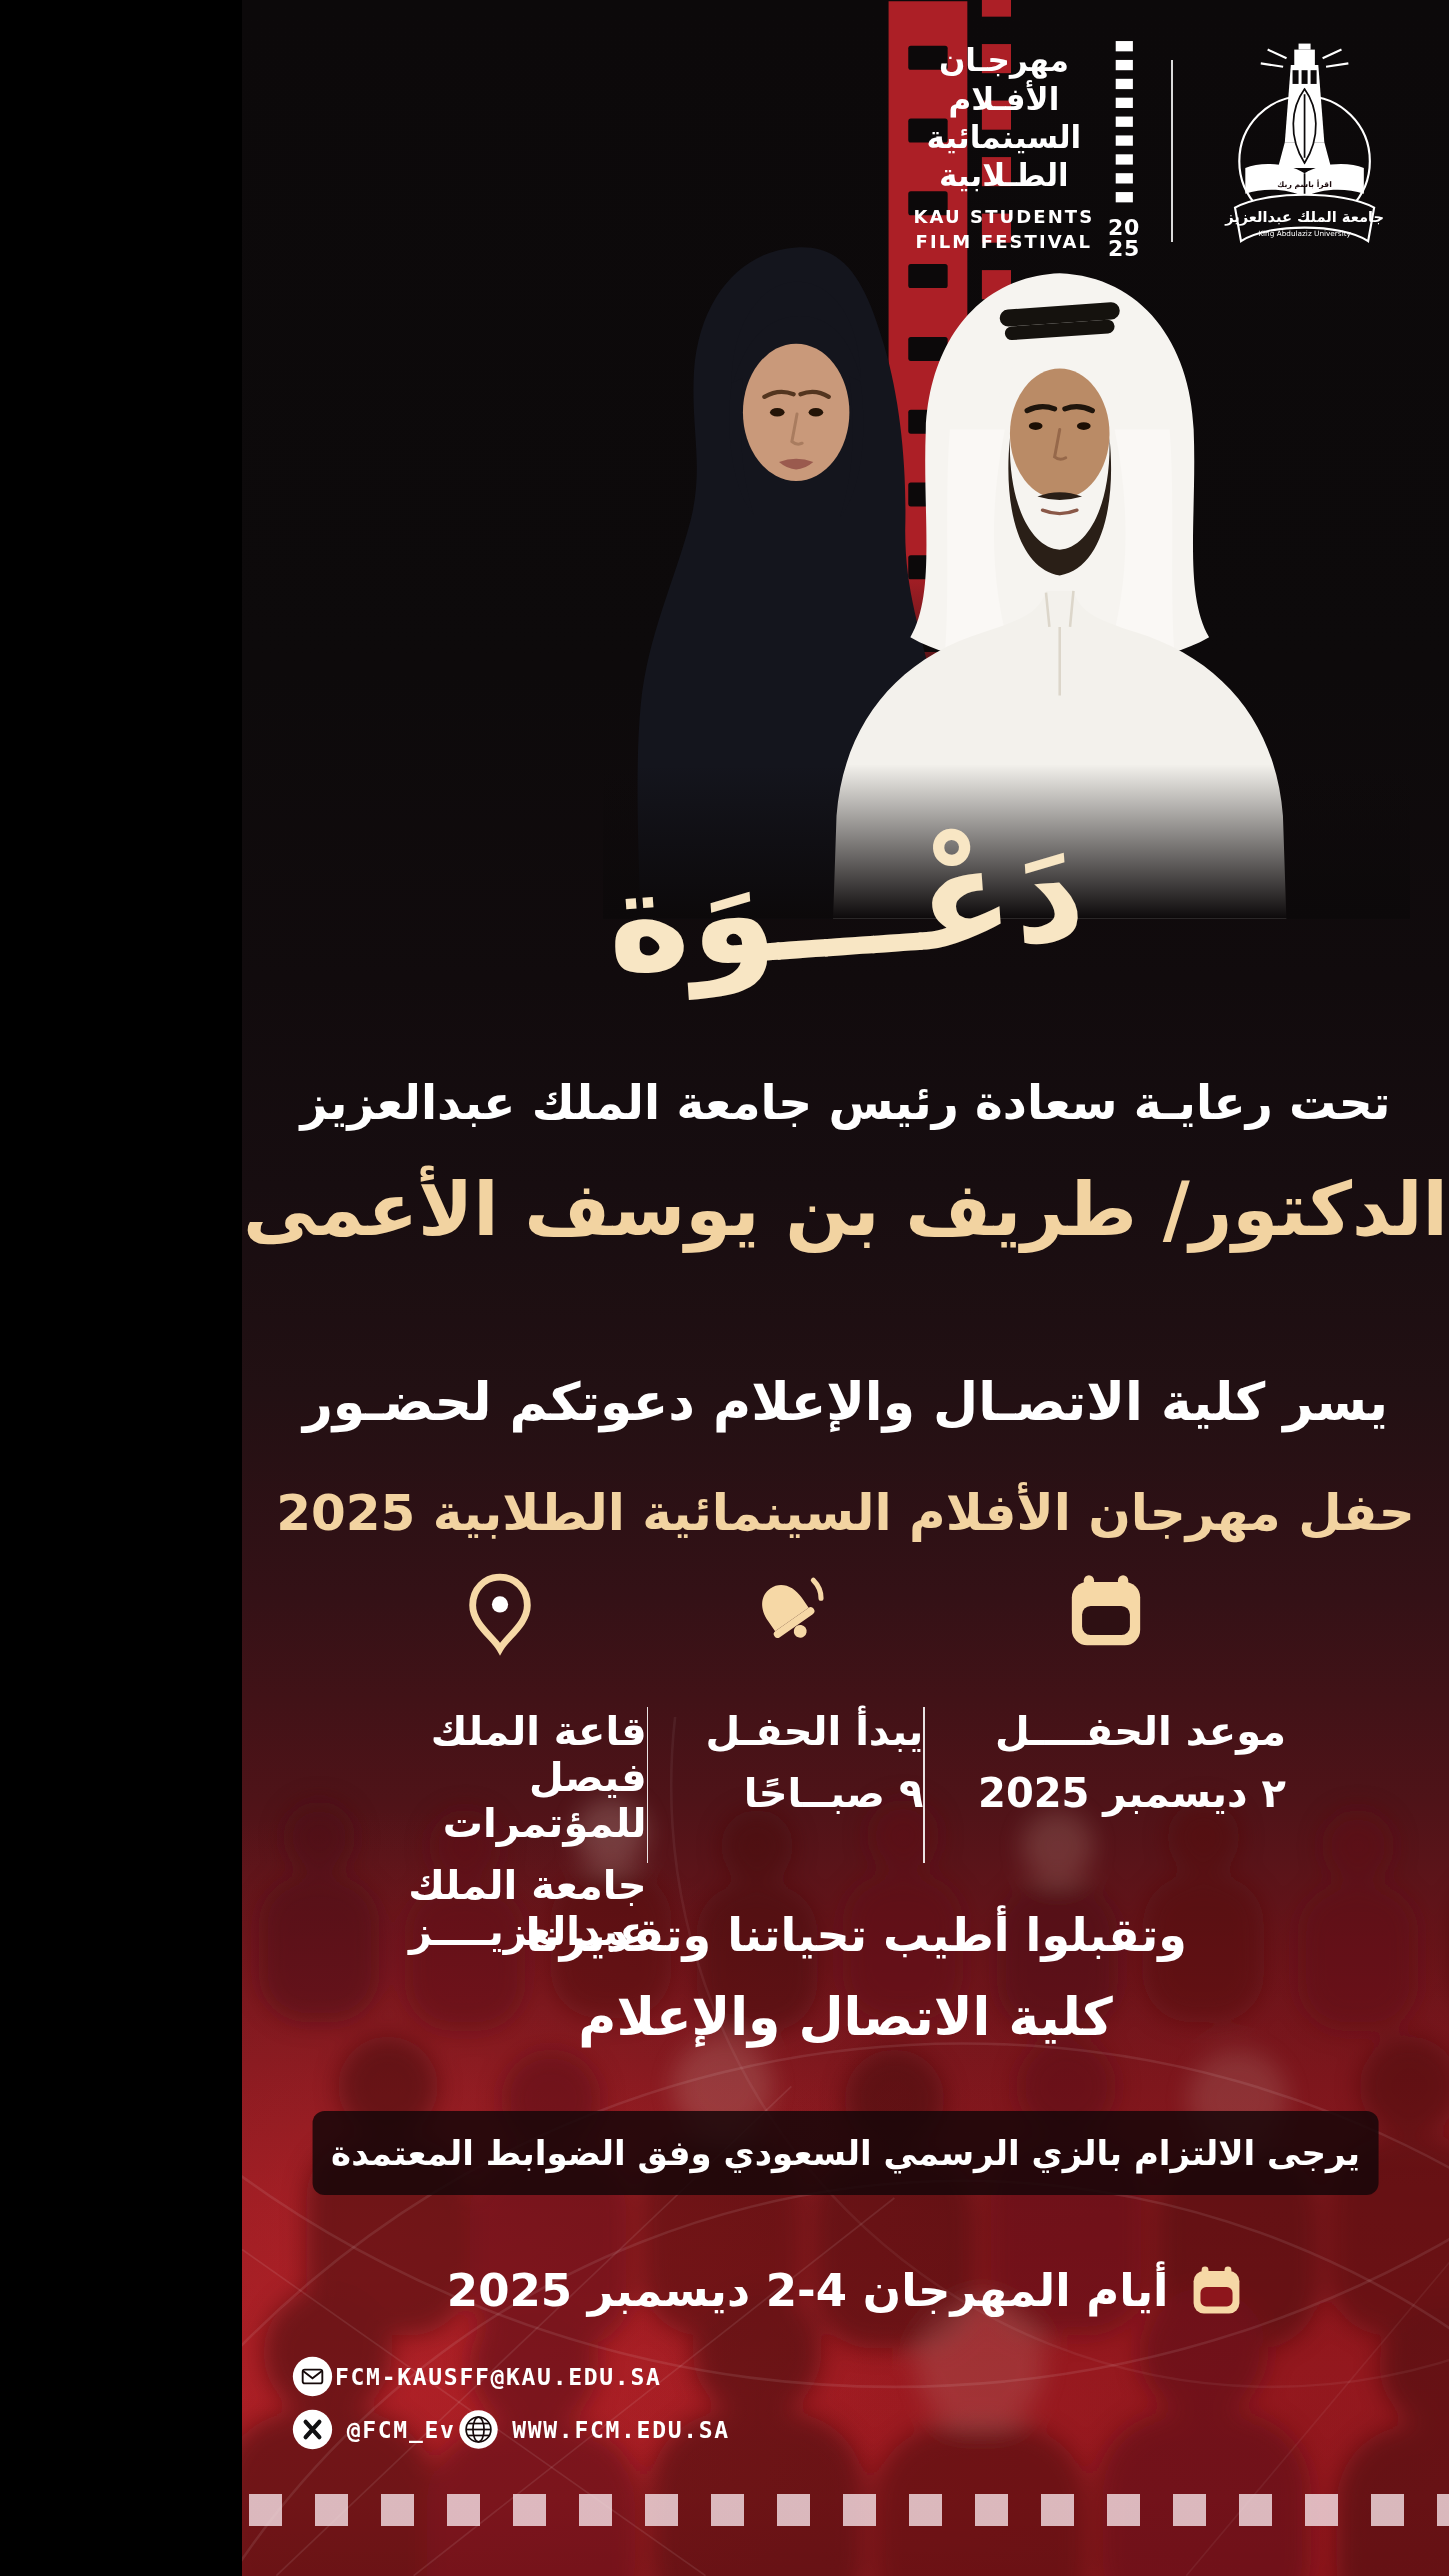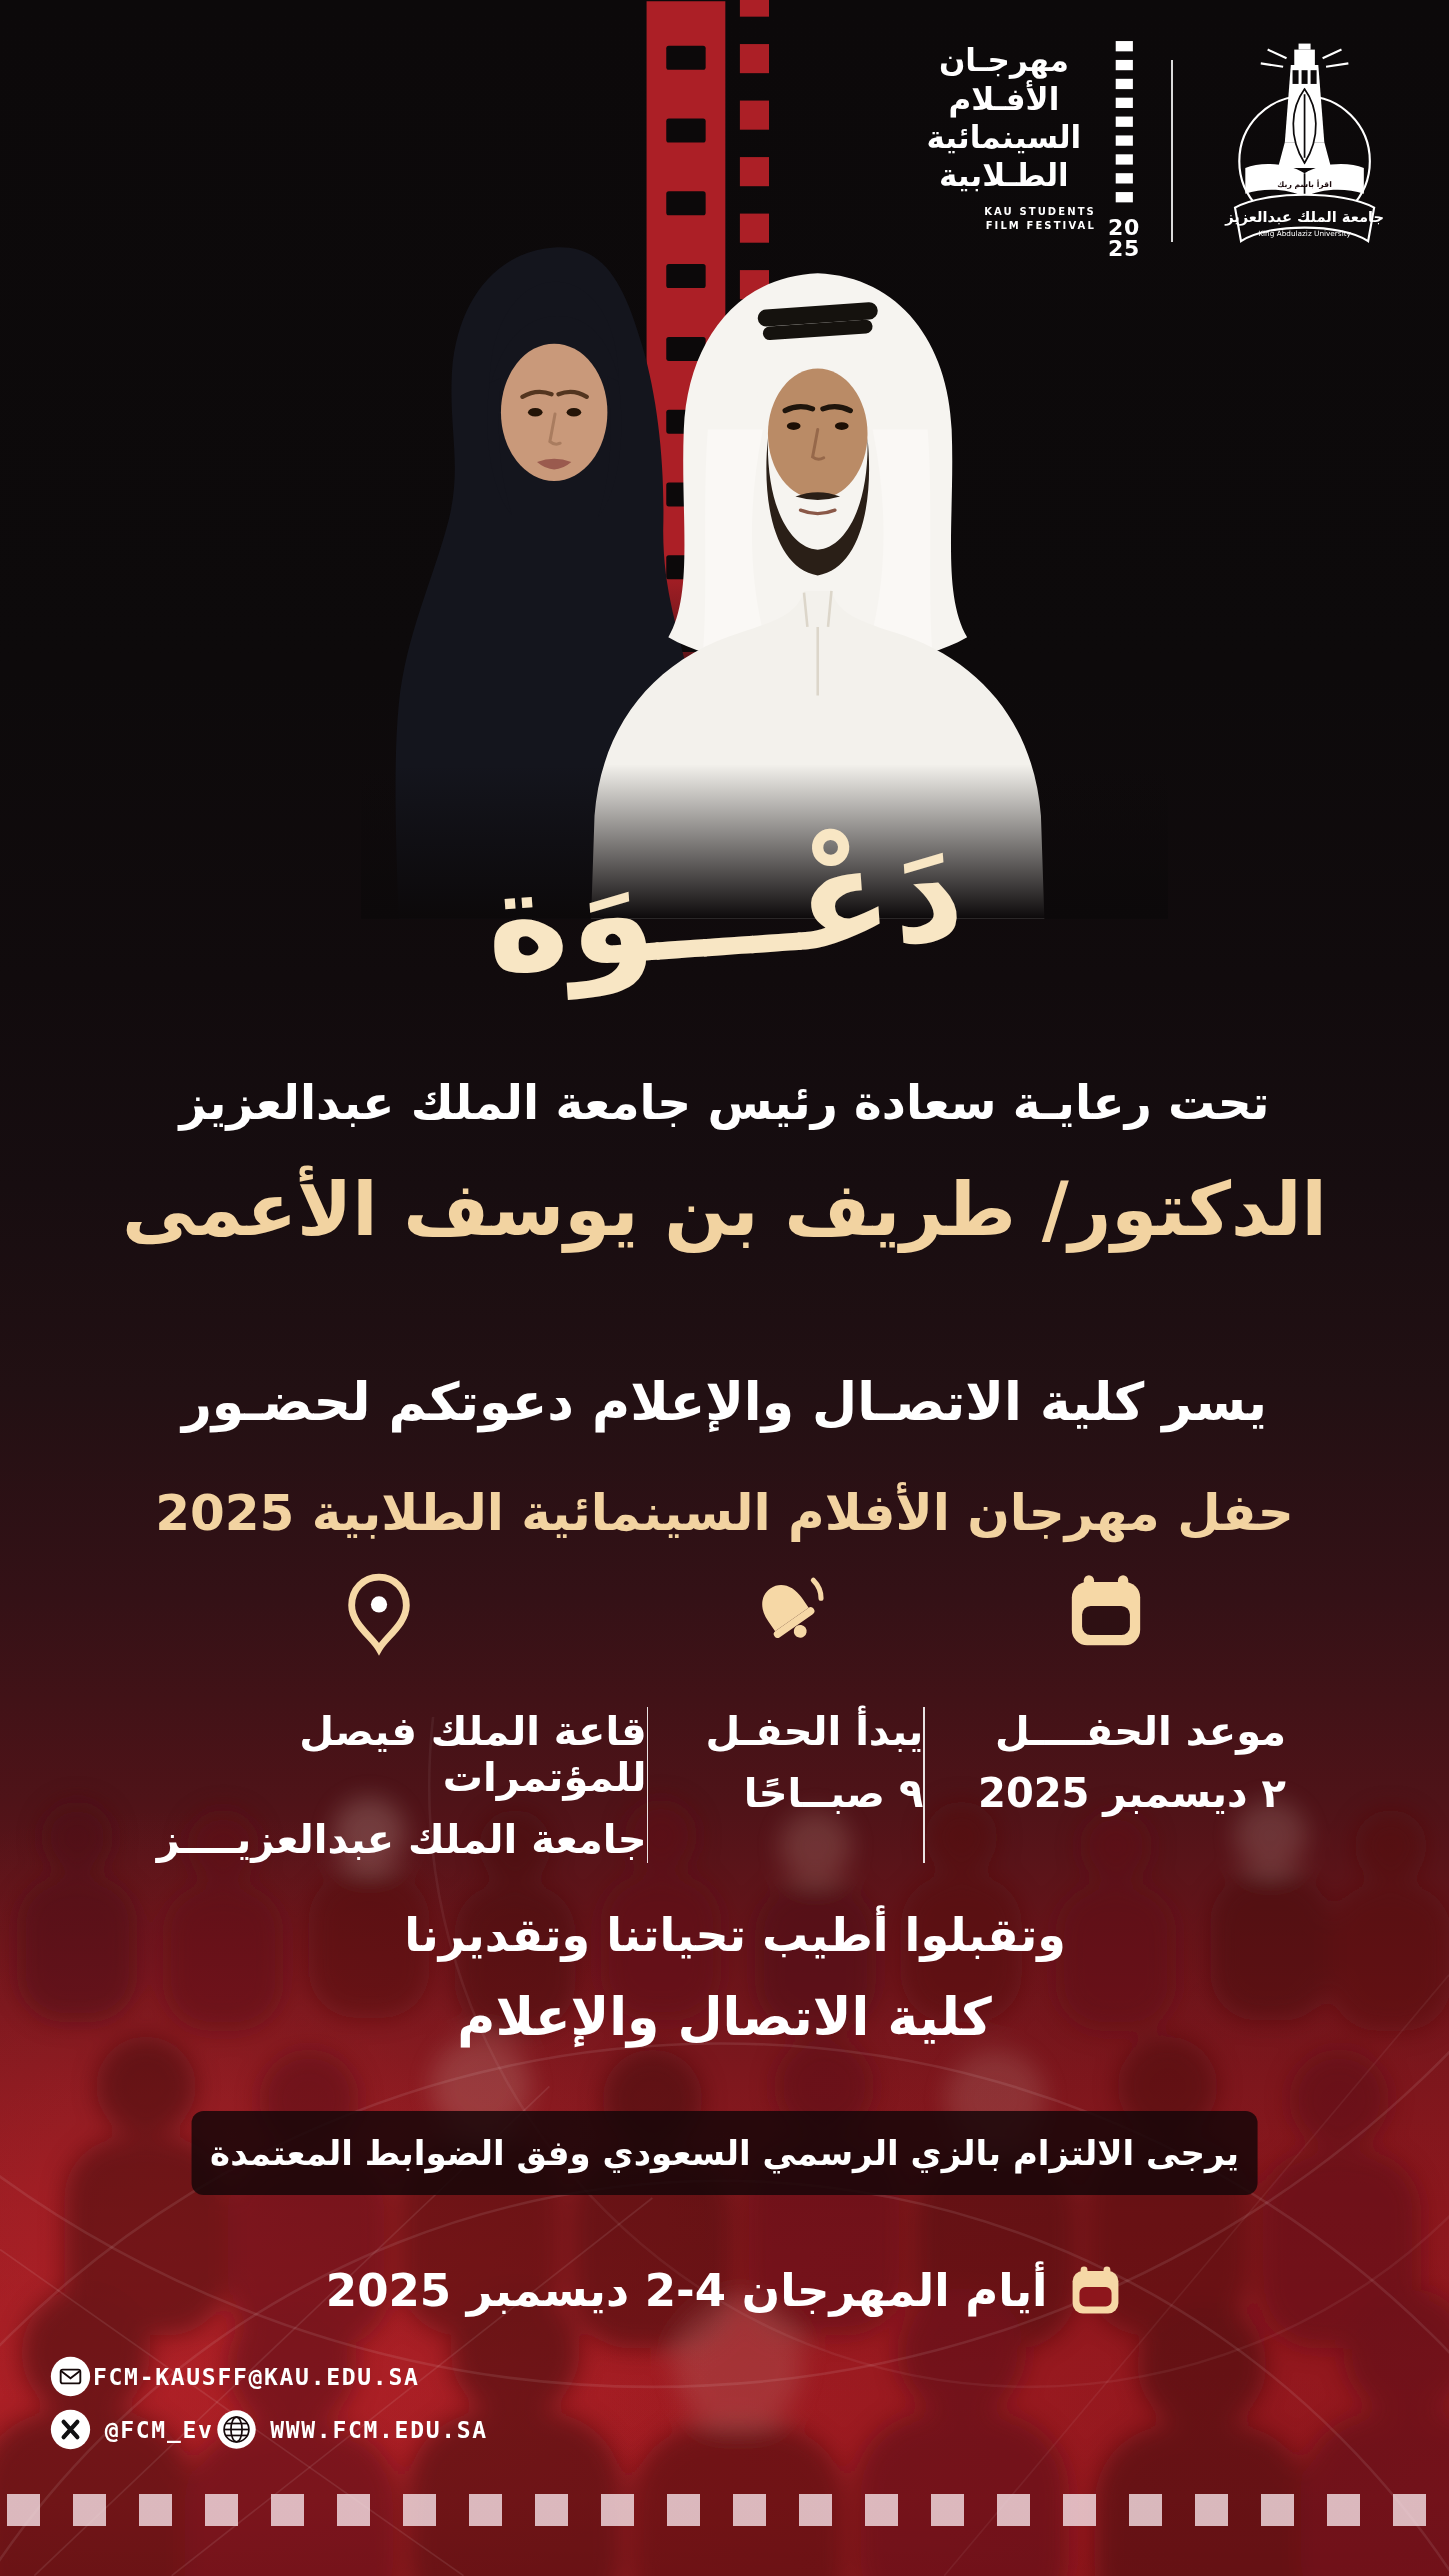--- a/index.html
+++ b/index.html
@@ -4,21 +4,21 @@
 <style>
   :root{
     --accent-cream:#F2D3A1;
     --film-red:#AC1F26;
     --deep-red:#A01B21;
     --banner-bg:#1A0608;
   }
   *{margin:0;padding:0;box-sizing:border-box;}
   body{background:#000;}
   .poster{
-    position:relative;width:1449px;height:2576px;overflow:hidden;
+    position:relative;width:1207px;height:2576px;overflow:hidden;
     direction:rtl;
     font-family:"DejaVu Sans",sans-serif;color:#fff;
     background:
       radial-gradient(816px 618px at 12% 87%, rgba(218,48,54,.30), transparent 70%),
       radial-gradient(987px 730px at 88% 94%, rgba(120,16,22,.38), transparent 72%),
       linear-gradient(180deg,
         #0C090A 0%, #0D0A0B 26%, #110B0D 38%, #170D10 46%,
         #221013 54%, #341116 62%, #4F1318 70%, #73161C 78%,
         #8F191F 85%, #A11C22 92%, #A51D23 97%, #9C1A20 100%);
   }
@@ -33,21 +33,21 @@
     position:absolute;left:6.9px;right:0;top:2494px;height:32px;
     background:repeating-linear-gradient(90deg,
       rgba(243,221,226,.82) 0 33px, transparent 33px 66px);
   }
 
   
   .logos{position:absolute;top:41px;right:43px;display:flex;direction:ltr;align-items:center;gap:31px;}
   .festival-logo{display:flex;align-items:flex-start;gap:12px;}
   .fl-text{width:184px;display:flex;flex-direction:column;}
   .fl-ar{font-size:31px;line-height:1.24;font-weight:700;color:#fff;text-align:center;direction:rtl;}
-  .fl-en{margin-top:10.3px;direction:ltr;text-align:right;font-size:10px;letter-spacing:2.1px;font-weight:700;color:#fff;line-height:1.35;}
+  .fl-en{margin-top:10.3px;direction:ltr;text-align:center;font-size:18px;letter-spacing:2.1px;font-weight:700;color:#fff;line-height:1.35;}
   .fl-strip{display:flex;flex-direction:column;align-items:center;}
   .fl-year{margin-top:6.9px;font-size:22px;font-weight:800;line-height:.95;color:#fff;display:flex;flex-direction:column;align-items:center;letter-spacing:0.9px;}
   .logo-divider{width:1.7px;height:182px;background:rgba(255,255,255,.85);}
 
   
   .script{top:814px;font-size:139px;line-height:1.35;font-weight:700;color:#F8E6C4;transform:rotate(-4deg);}
 
   
   .patronage1{top:1075px;font-size:47px;font-weight:700;color:#fff;}
   .patronage2{top:1166px;font-size:74px;font-weight:700;color:var(--accent-cream);}

